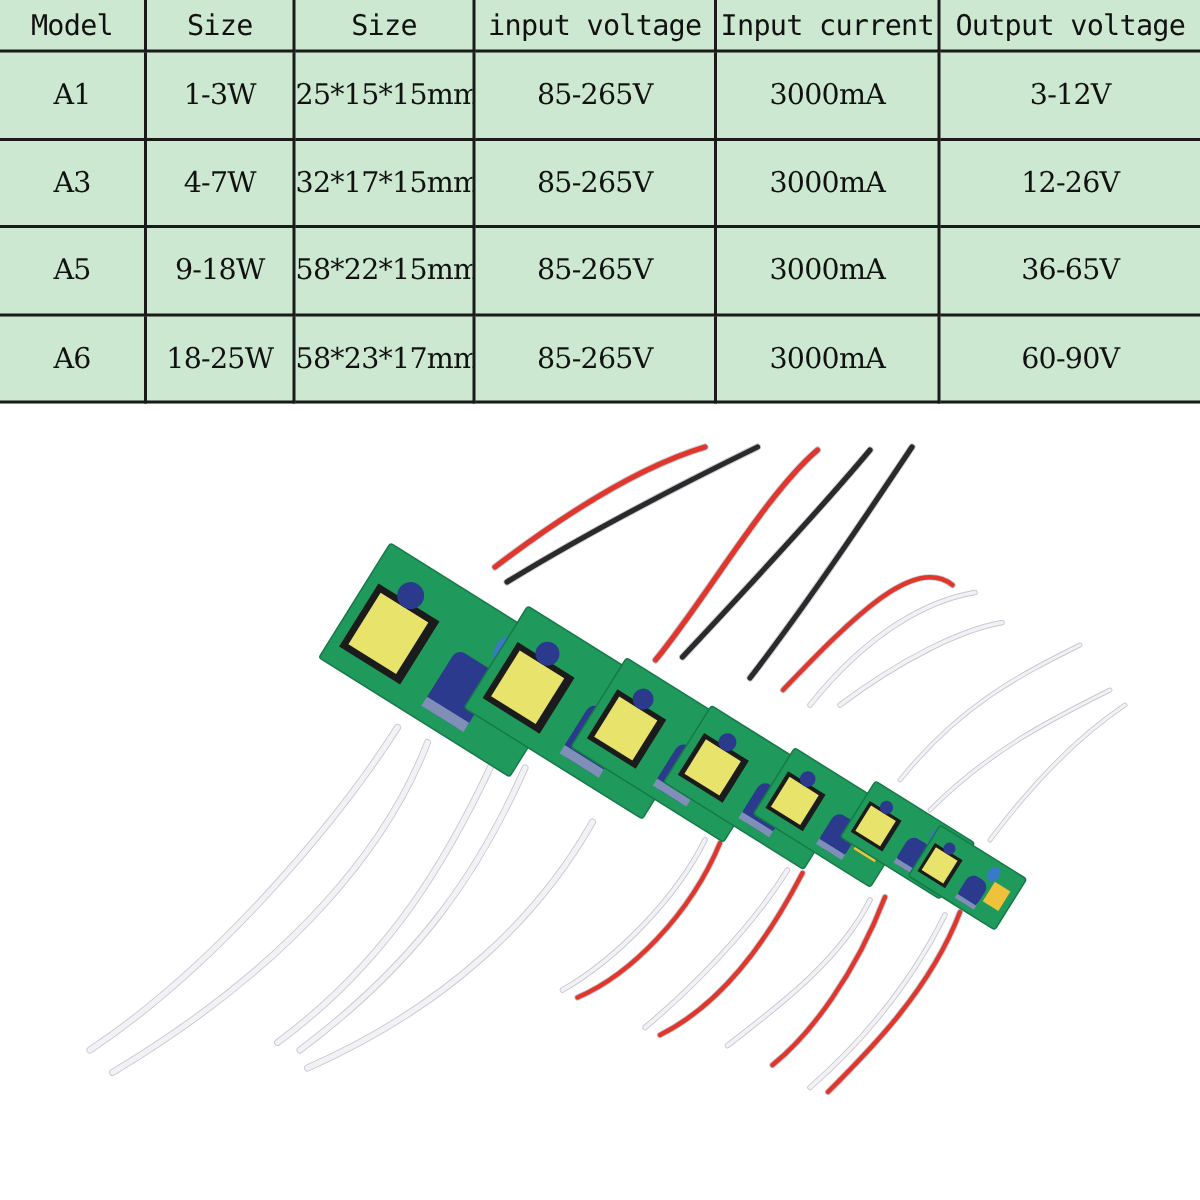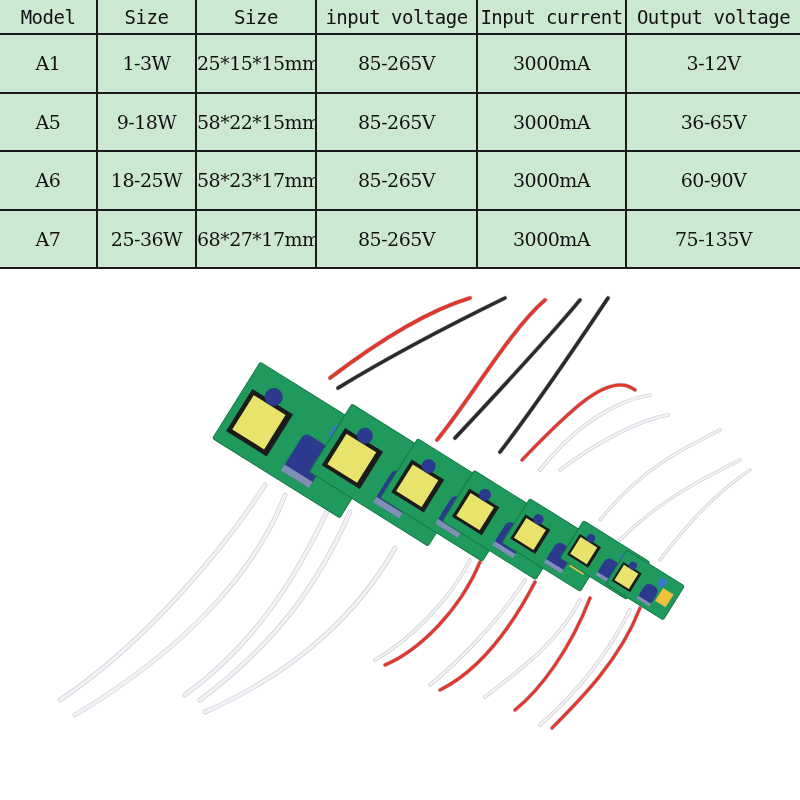--- a/index.html
+++ b/index.html
@@ -45,42 +45,42 @@
   <tbody id="tbody">
       <tr>
         <td>A1</td>
         <td>1-3W</td>
         <td>25*15*15mm</td>
         <td>85-265V</td>
         <td>3000mA</td>
         <td>3-12V</td>
       </tr>
       <tr>
+        <td>A3</td>
+        <td>4-7W</td>
+        <td>32*17*15mm</td>
+        <td>85-265V</td>
+        <td>3000mA</td>
+        <td>12-26V</td>
+      </tr>
+      <tr>
         <td>A5</td>
         <td>9-18W</td>
         <td>58*22*15mm</td>
         <td>85-265V</td>
         <td>3000mA</td>
         <td>36-65V</td>
       </tr>
       <tr>
         <td>A6</td>
         <td>18-25W</td>
         <td>58*23*17mm</td>
         <td>85-265V</td>
         <td>3000mA</td>
         <td>60-90V</td>
-      </tr>
-      <tr>
-        <td>A7</td>
-        <td>25-36W</td>
-        <td>68*27*17mm</td>
-        <td>85-265V</td>
-        <td>3000mA</td>
-        <td>75-135V</td>
       </tr>
     </tbody>
 </table>
 
 <svg class="photo" viewBox="0 270 800 530" xmlns="http://www.w3.org/2000/svg">
   <g id="wires">
       <path d="M 330 378 C 380 340, 430 310, 470 298" stroke="#c8c8d0" stroke-width="4.7" fill="none" stroke-linecap="round"></path>
       <path d="M 330 378 C 380 340, 430 310, 470 298" stroke="#e0362b" stroke-width="3.5" fill="none" stroke-linecap="round"></path>
       <path d="M 338 388 C 400 350, 460 320, 505 298" stroke="#c8c8d0" stroke-width="4.7" fill="none" stroke-linecap="round"></path>
       <path d="M 338 388 C 400 350, 460 320, 505 298" stroke="#2a2a2a" stroke-width="3.5" fill="none" stroke-linecap="round"></path>

